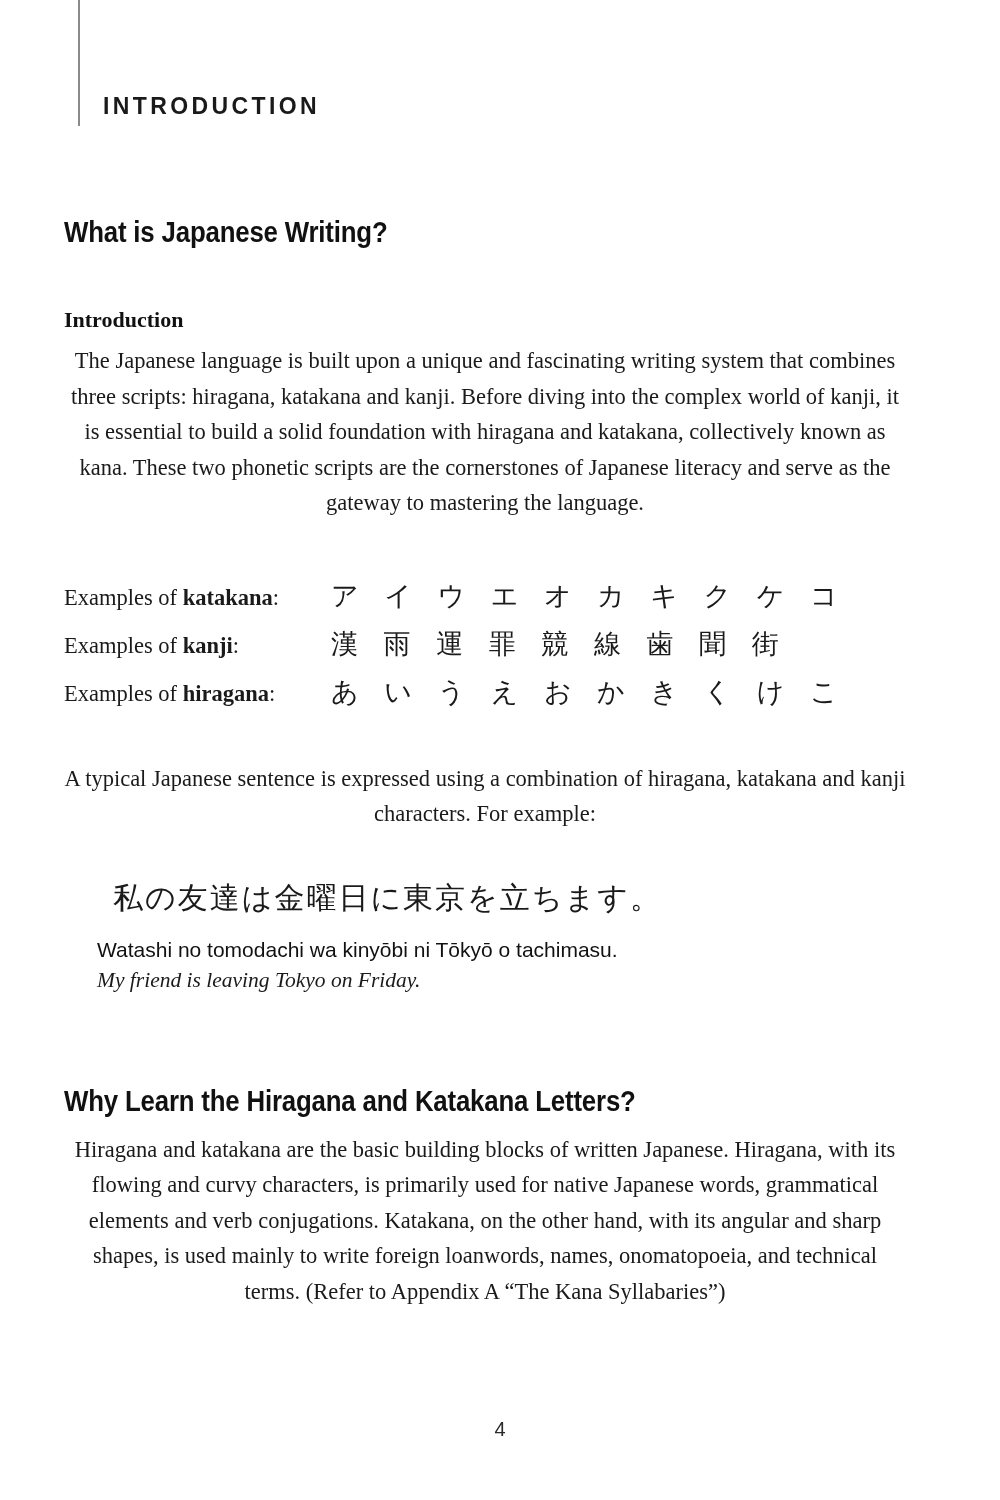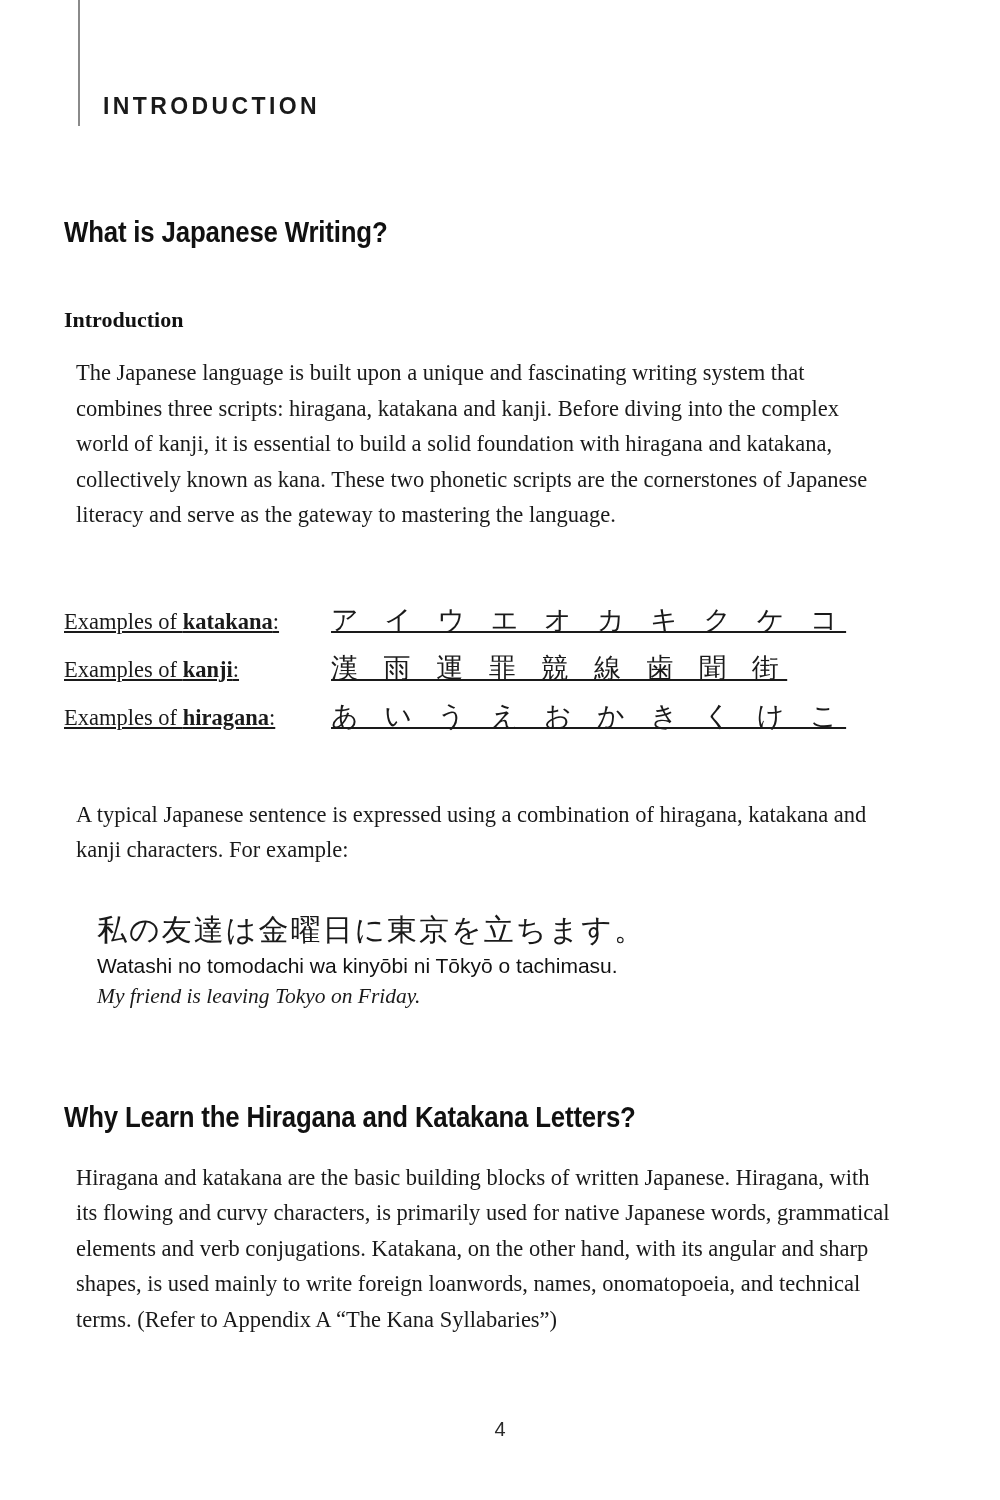--- a/index.html
+++ b/index.html
@@ -66,33 +66,32 @@
 
   h2.sub-title {
     margin: 0;
     font-family: "Liberation Serif", "DejaVu Serif", serif;
     font-weight: 700;
     font-size: 22px;
     color: #111111;
   }
 
   p.body-text {
-    margin: 12px;
+    margin: 0;
     font-family: "Liberation Serif", "DejaVu Serif", serif;
     font-size: 22.5px;
     line-height: 35.5px;
     color: #1a1a1a;
-    text-align: left;
+    text-align: center;
   }
 
   
   .examples {
     margin: 0;
     border-collapse: collapse;
-    text-decoration: underline;
   }
   .examples td {
     padding: 0;
     vertical-align: baseline;
     white-space: nowrap;
   }
   .ex-label {
     font-family: "Liberation Serif", "DejaVu Serif", serif;
     font-size: 22.5px;
     line-height: 46px;
@@ -106,21 +105,21 @@
     font-family: "DejaVu Serif", "Liberation Serif", serif;
     font-size: 27px;
     line-height: 46px;
     letter-spacing: 8.5px;
     color: #1a1a1a;
     font-weight: 400;
   }
 
   
   .sentence-jp {
-    margin: 0;
+    margin: 16px;
     font-family: "DejaVu Serif", "Liberation Serif", serif;
     font-size: 30px;
     line-height: 40px;
     letter-spacing: 2px;
     color: #1a1a1a;
   }
   .sentence-romaji {
     margin: 0;
     font-family: "Liberation Sans", "DejaVu Sans", sans-serif;
     font-size: 21px;

